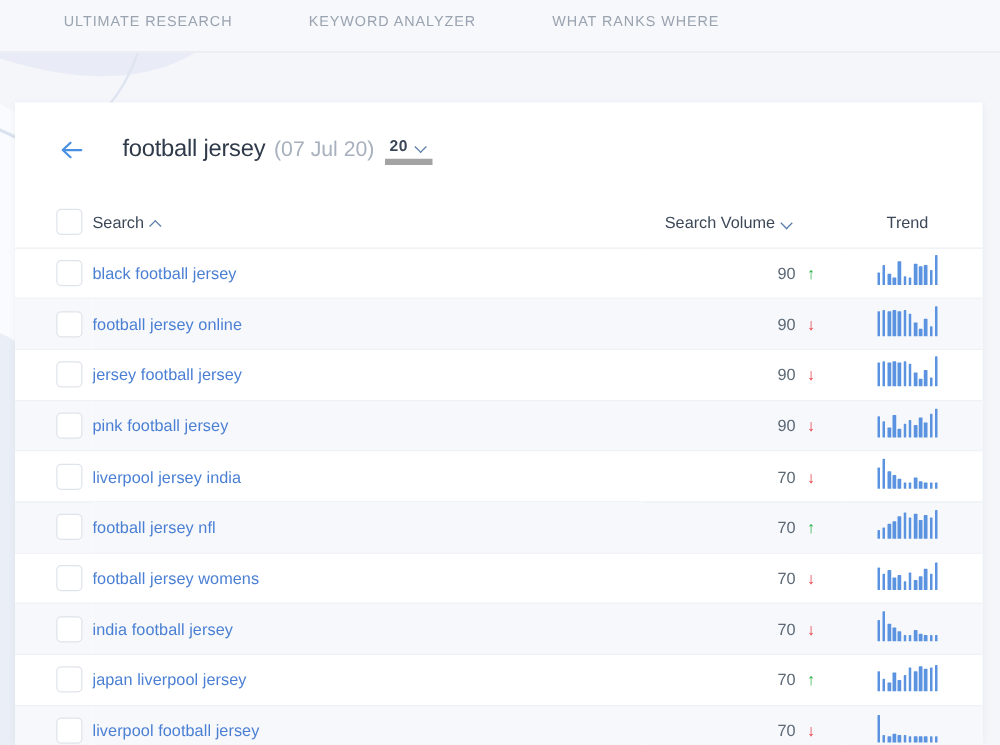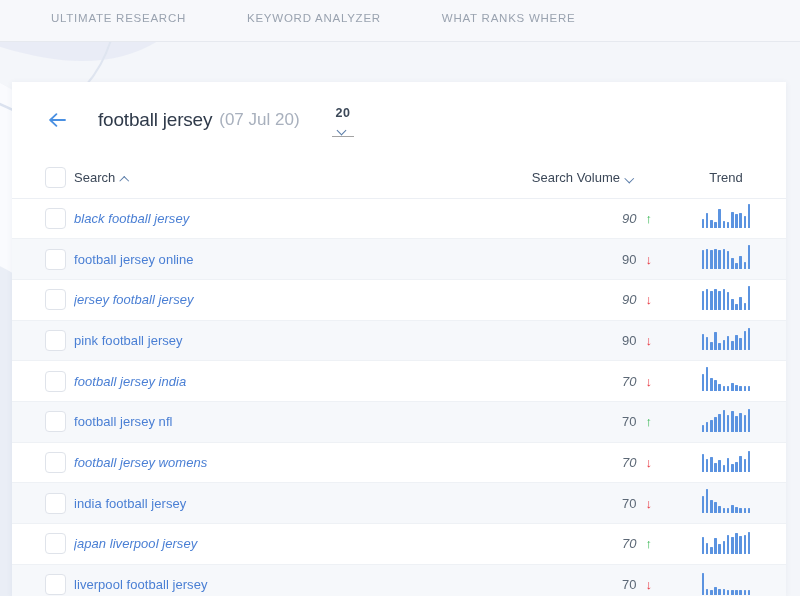--- a/index.html
+++ b/index.html
@@ -85,28 +85,27 @@
     letter-spacing: -0.2px;
     white-space: nowrap;
   }
   #title-date {
     margin-left: 7px;
     font-size: 17px;
     color: #a8b0bd;
     white-space: nowrap;
   }
   #count-select {
-    margin-left: 32px;
+    margin-left: 8px;
     display: flex;
     align-items: center;
     gap: 7px;
-    border-bottom: 1px solid #a3a3a3;
+    border-bottom: 5px solid #a3a3a3;
     padding: 2px 4px 3px 4px;
     cursor: pointer;
-    flex-direction: column;
   }
   #count-value {
     font-size: 12.5px;
     color: #3c4858;
     font-weight: bold;
     letter-spacing: 0.4px;
   }
   .chev {
     width: 9px; height: 6px;
     position: relative;
@@ -158,21 +157,21 @@
     position: absolute;
     left: 0; top: 2px;
     width: 5.5px; height: 5.5px;
     border-right: 1.4px solid #5a7ca8;
     border-bottom: 1.4px solid #5a7ca8;
   }
   .sort-asc::after  { transform: rotate(-135deg); top: 3px; }
   .sort-desc::after { transform: rotate(45deg); top: 0px; }
 
   #kw-table tbody tr { height: 40.7px; }
-  #kw-table tbody tr.odd  { background: #ffffff; font-style: italic; }
+  #kw-table tbody tr.odd  { background: #ffffff; }
   #kw-table tbody tr.even { background: #f6f8fb; }
   #kw-table tbody td {
     vertical-align: middle;
     border-bottom: 1px solid #eef1f5;
   }
   td.td-check { padding-left: 33px; }
   td.td-kw {
     font-size: 13px;
     color: #4a7fd4;
     letter-spacing: 0.05px;
@@ -383,21 +382,21 @@
               <i style="height: 15.6px; background: rgb(91, 147, 224);"></i>
               <i style="height: 12px; background: rgb(91, 147, 224);"></i>
               <i style="height: 19.2px; background: rgb(91, 147, 224);"></i>
               <i style="height: 22.8px; background: rgb(91, 147, 224);"></i>
             </span></td>
         </tr>
         <tr class="odd">
           <td class="td-check">
             <span class="cbox"></span>
           </td>
-          <td class="td-kw">football jersey india</td>
+          <td class="td-kw">liverpool jersey india</td>
           <td class="td-vol"><span class="vol-wrap">
               <span>70</span>
               <span class="arrow down">↓</span>
             </span></td>
           <td class="td-trend"><span class="spark">
               <i style="height: 16.8px; background: rgb(91, 147, 224);"></i>
               <i style="height: 24px; background: rgb(91, 147, 224);"></i>
               <i style="height: 13.2px; background: rgb(91, 147, 224);"></i>
               <i style="height: 10.8px; background: rgb(91, 147, 224);"></i>
               <i style="height: 7.2px; background: rgb(91, 147, 224);"></i>

